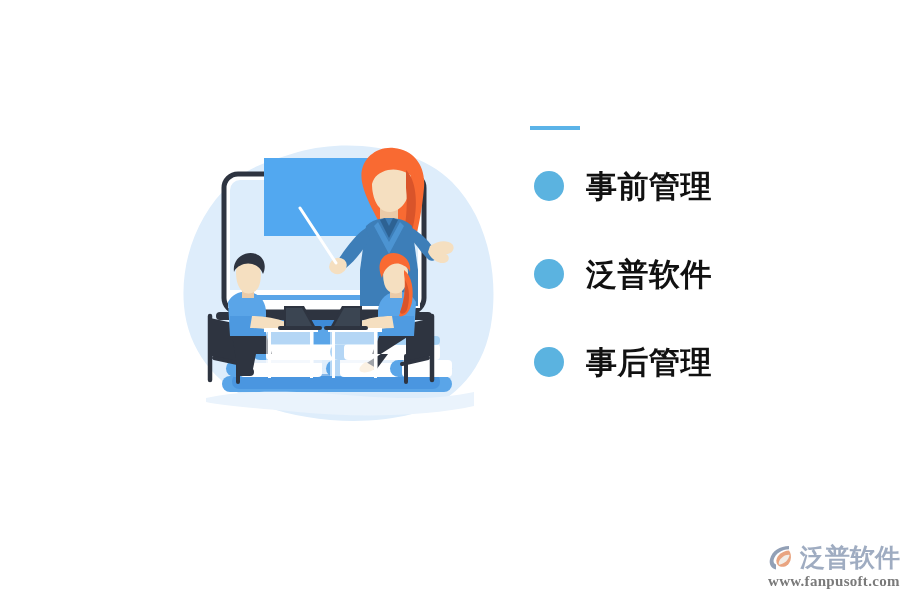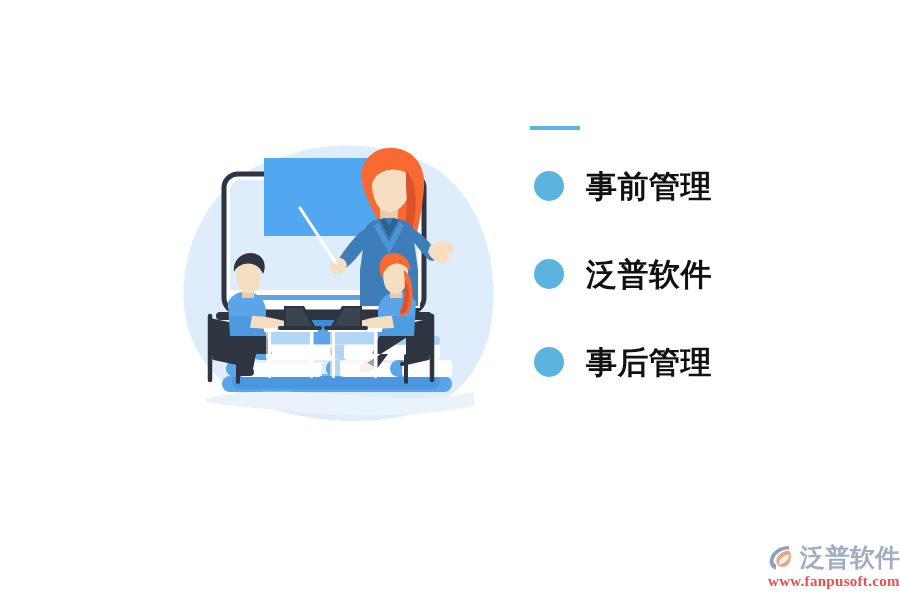--- a/index.html
+++ b/index.html
@@ -89,21 +89,21 @@
     font-size: 25px;
     font-weight: bold;
     color: #9AA8BE;
     letter-spacing: 0px;
     line-height: 1;
   }
   #logo-url {
     font-family: "Liberation Serif", "DejaVu Serif", serif;
     font-size: 15px;
     font-weight: bold;
-    color: #ef4444;
+    color: #737373;
     letter-spacing: 0.3px;
     margin-top: 1px;
     margin-left: 2px;
   }
 </style>
 </head>
 <body>
 
 <div id="illustration">
   <svg viewBox="0 0 320 300" xmlns="http://www.w3.org/2000/svg">

